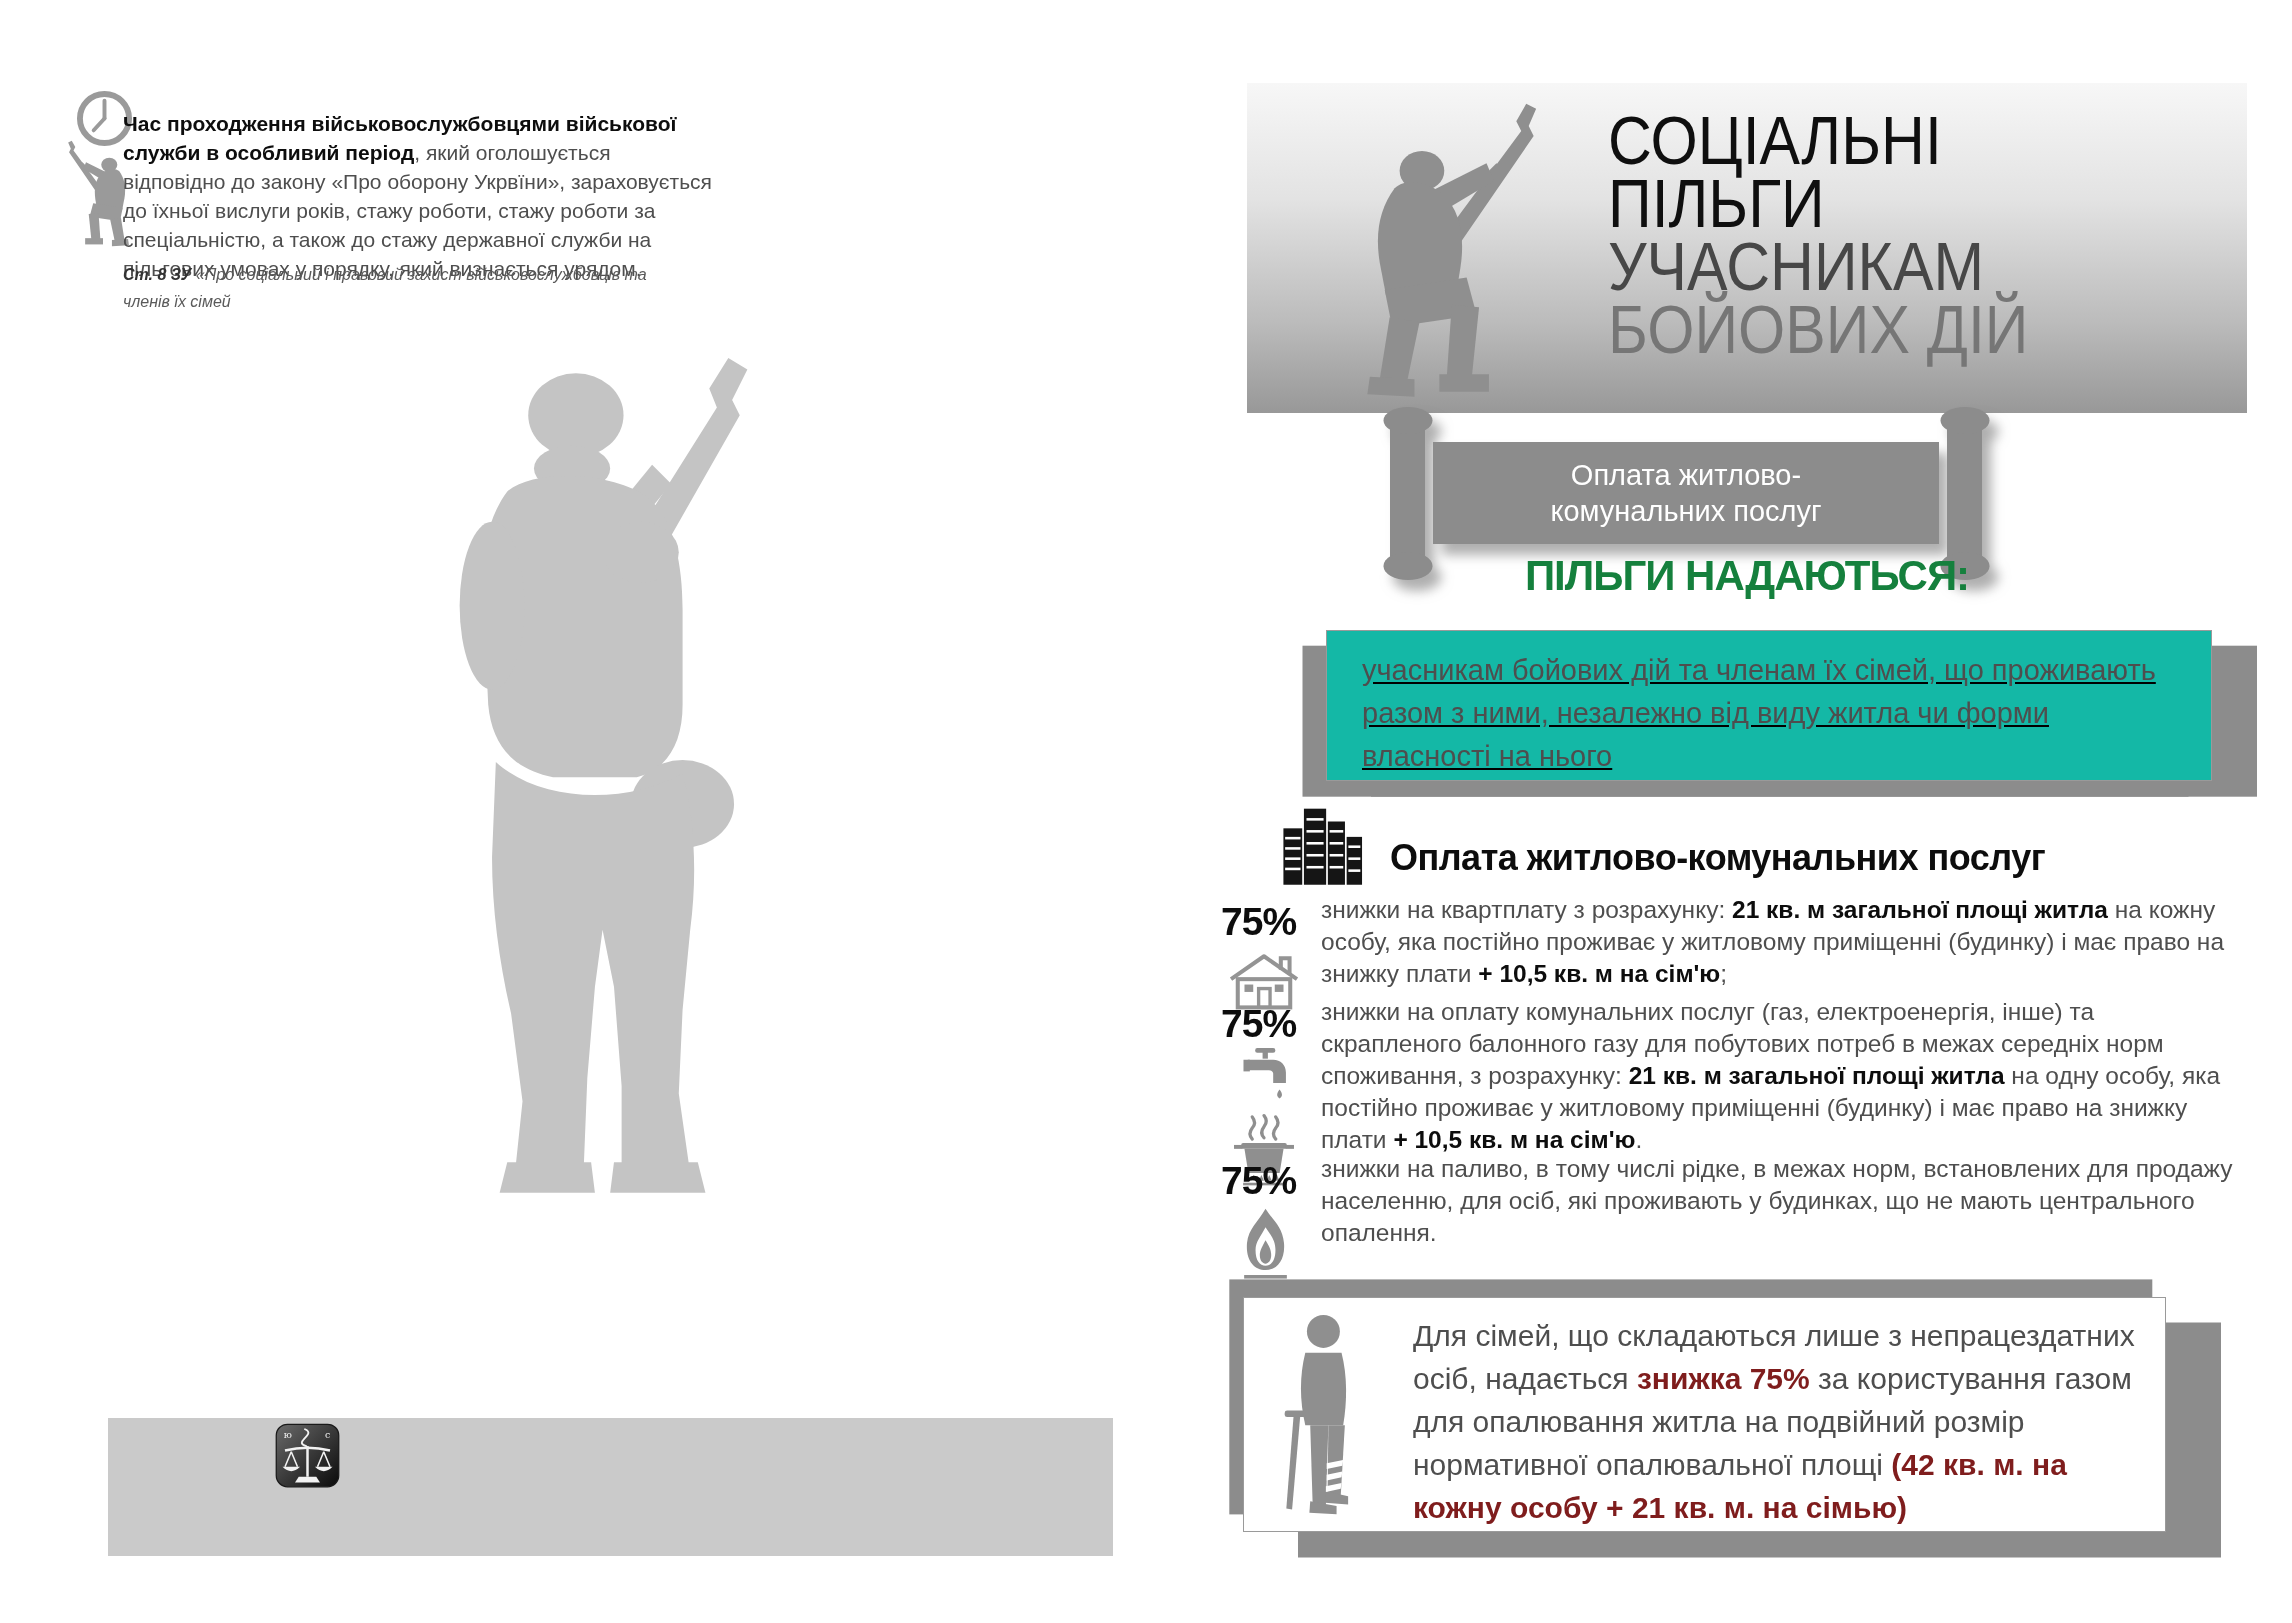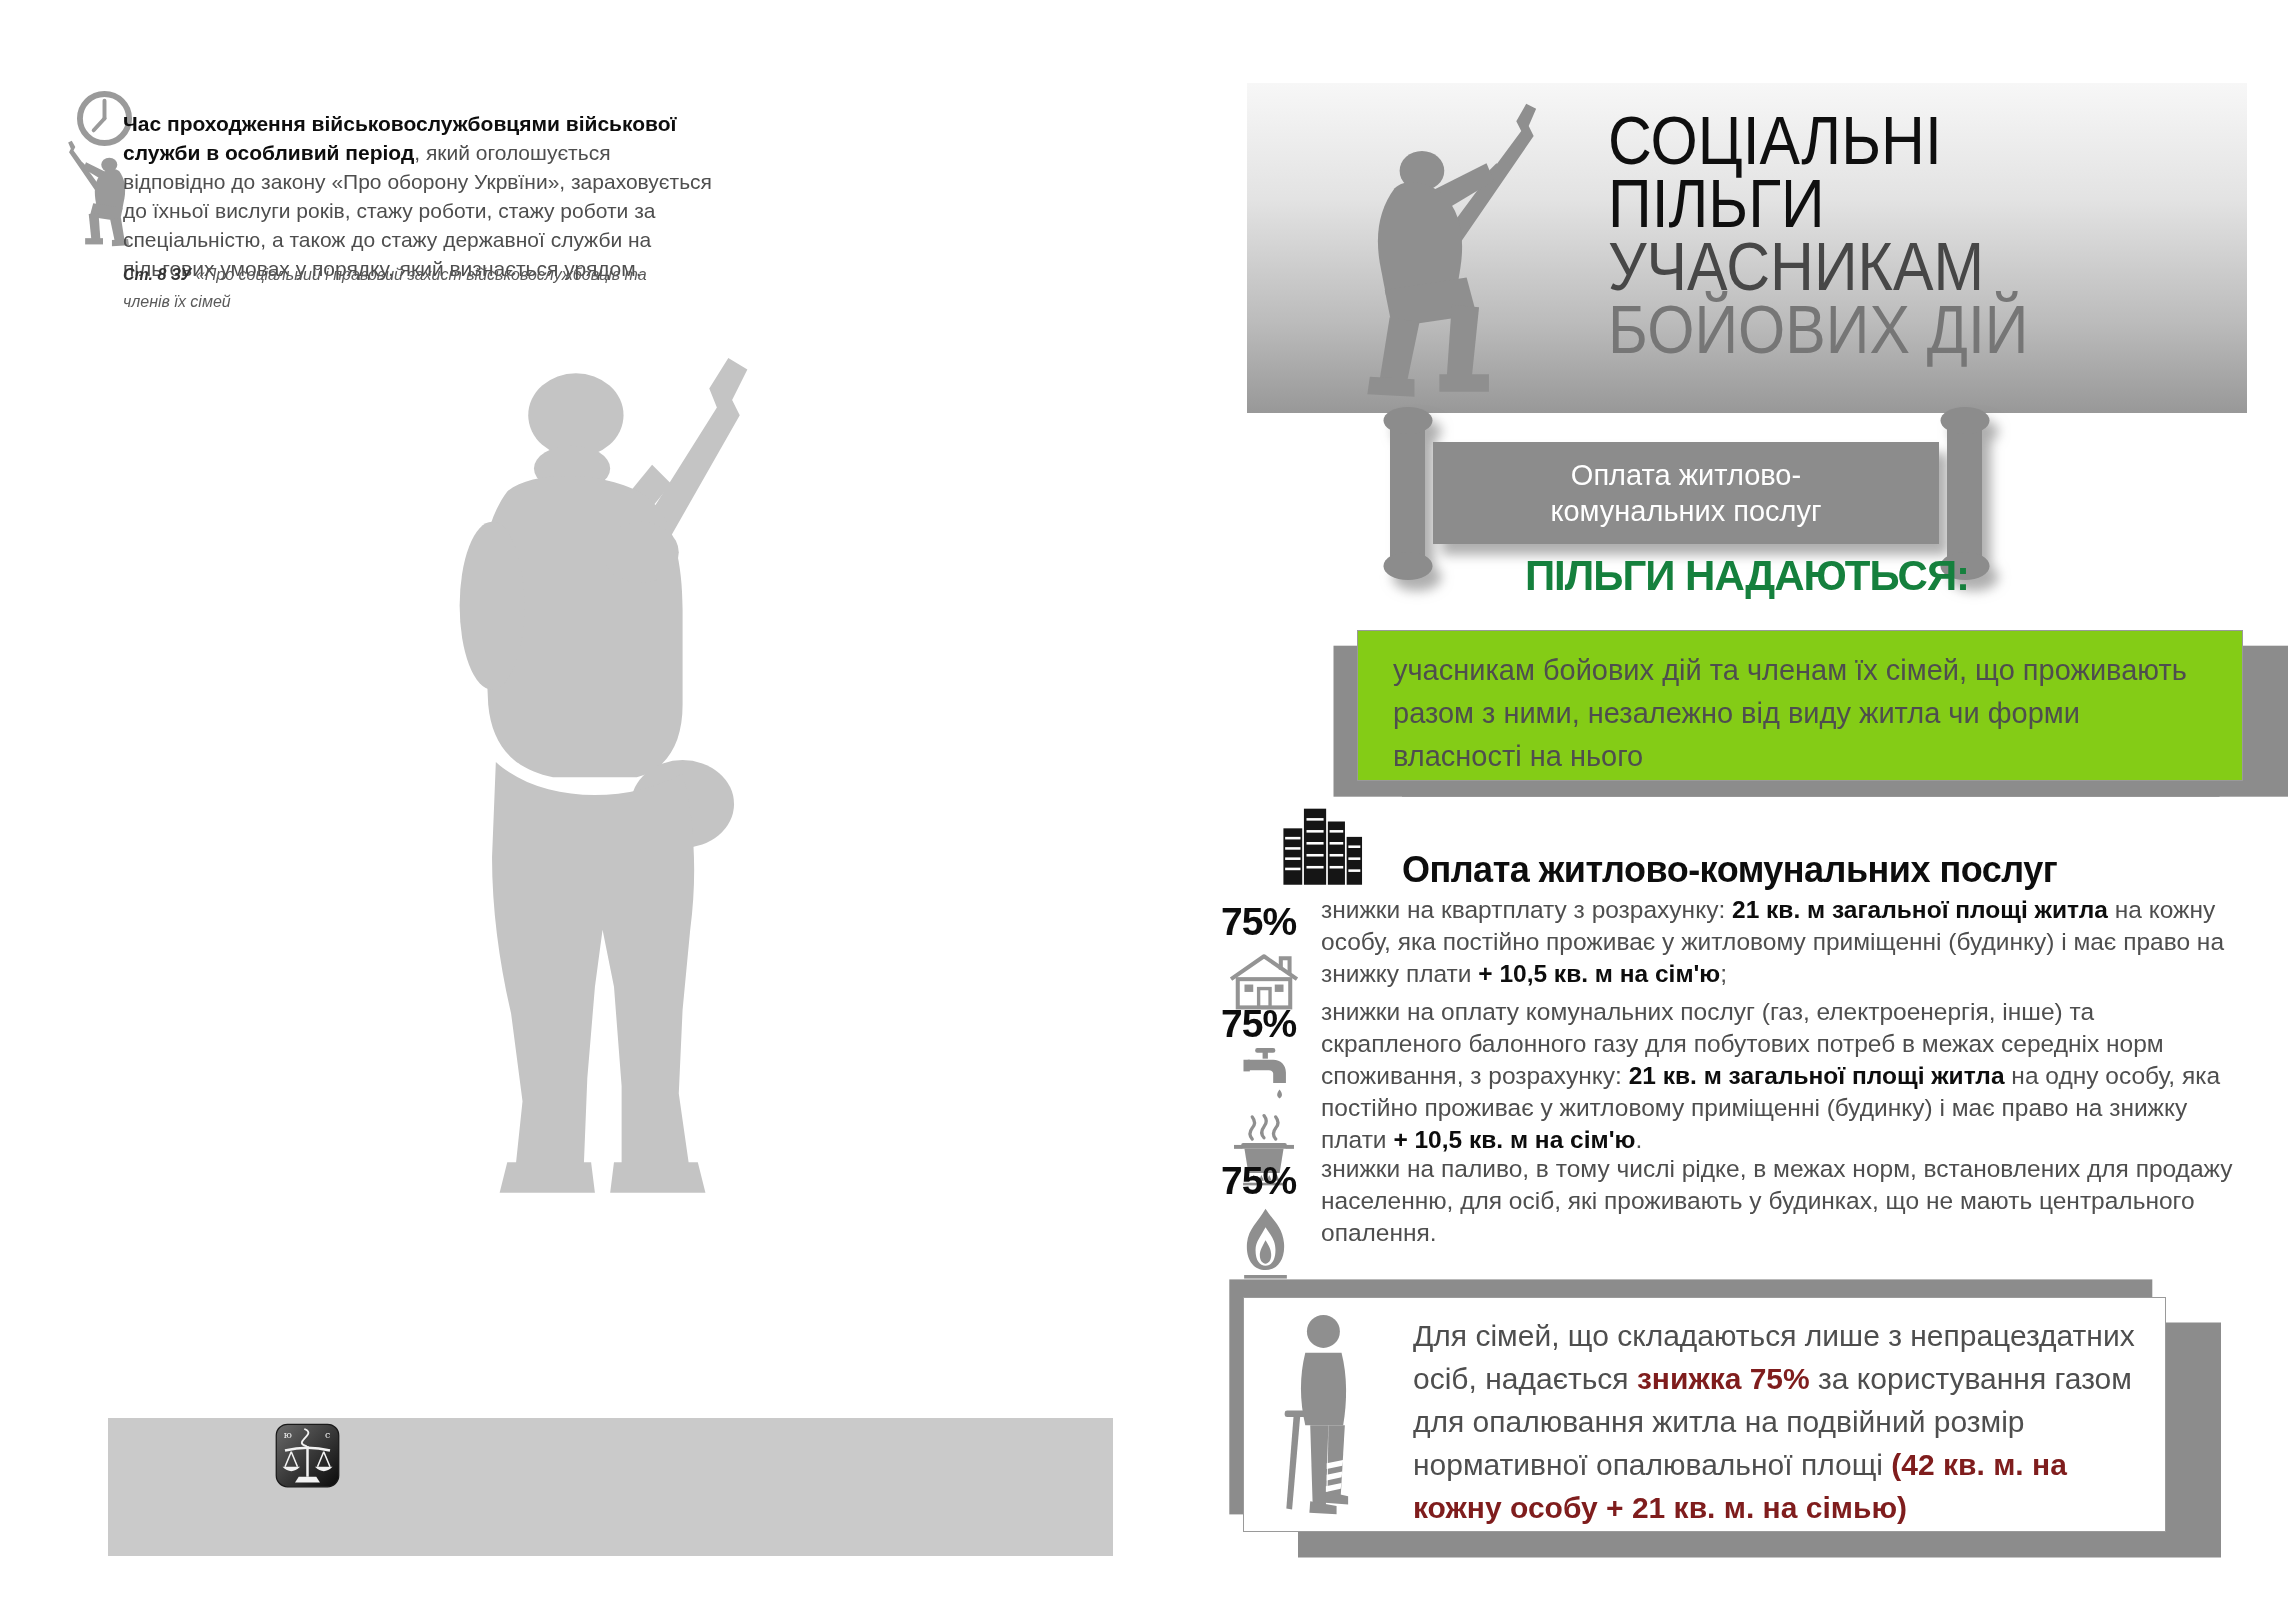--- a/index.html
+++ b/index.html
@@ -27,22 +27,22 @@
   .banner-text{margin-top:14.7px;font-size:29px;line-height:36px;font-weight:normal;color:#ffffff;}
   .pole{width:35px;height:149px;top:3.9px;background:#8c8c8c;border-radius:8.8px;}
   .pole.left{left:0;}
   .pole.right{right:0;}
   .pole::before,.pole::after{content:"";position:absolute;left:50%;transform:translateX(-50%);width:49px;height:27.4px;background:#8c8c8c;border-radius:50%;}
   .pole::before{top:-11.8px;}
   .pole::after{bottom:-11.8px;}
 
   .grants-heading{left:1247px;top:552px;width:1000px;text-align:center;font-size:42px;font-weight:bold;color:#15803d;letter-spacing:-1px;}
 
-  .elig-box{left:1357px;top:630px;width:814px;height:114px;background:#84cc16;border:1px solid #9a9a9a;
-            box-shadow:-23.5px 15.7px 0 #8c8c8c,45px 15.7px 0 #8c8c8c;padding:17.6px 35px;}
+  .elig-box{left:1326px;top:630px;width:814px;height:114px;background:#14b8a6;border:1px solid #9a9a9a;
+            box-shadow:-23.5px 15.7px 0 #8c8c8c,45px 15.7px 0 #8c8c8c;padding:17.6px 35px;text-decoration:underline;}
   .elig-text{font-size:29px;line-height:43px;color:#4e4e4e;}
 
   .services-icon{left:1280px;top:802px;width:94px;height:86px;}
   .services-title{left:1390px;top:837px;font-size:36px;font-weight:bold;color:#0d0d0d;letter-spacing:-0.5px;}
 
   .pct{width:98px;text-align:left;font-size:39px;font-weight:bold;color:#0d0d0d;letter-spacing:-1px;}
   .benefit-text{width:912px;font-size:24.5px;line-height:32px;color:#4e4e4e;}
   .benefit-text .seg-b{font-weight:bold;color:#0d0d0d;}
 
   .note-box{left:1243px;top:1297px;width:921px;height:233px;background:#ffffff;border:1px solid #9a9a9a;
@@ -183,21 +183,21 @@
         <rect x="31" y="72" width="20" height="3"></rect>
         <rect x="58" y="30" width="16" height="3"></rect>
           <rect x="58" y="44" width="16" height="3"></rect>
         <rect x="58" y="58" width="16" height="3"></rect>
           <rect x="58" y="72" width="16" height="3"></rect>
         <rect x="80" y="48" width="14" height="3"></rect>
           <rect x="80" y="62" width="14" height="3"></rect>
         <rect x="80" y="76" width="14" height="3"></rect>
       </g>
     </svg>
-    <h3 class="abs services-title" style="margin:12px;">Оплата житлово-комунальних послуг</h3>
+    <h3 class="abs services-title" style="margin:0;">Оплата житлово-комунальних послуг</h3>
 
     <div>
       <div class="abs pct" style="left:1221px;top:900px;">75%</div>
       <svg class="abs" style="left:1227px;top:949px;width:74px;height:63px;" viewBox="0 0 110 92">
         <path d="M6 44 L55 10 L104 44" fill="none" stroke="#949494" stroke-width="6" stroke-linejoin="round"></path>
         <path d="M80 30 V13 H93 V38" fill="none" stroke="#949494" stroke-width="6"></path>
         <rect x="16" y="44" width="78" height="42" fill="none" stroke="#949494" stroke-width="6"></rect>
         <rect x="26" y="52" width="13" height="11" fill="#949494"></rect>
         <rect x="71" y="52" width="13" height="11" fill="#949494"></rect>
         <rect x="47" y="58" width="17" height="28" fill="none" stroke="#949494" stroke-width="5"></rect>

